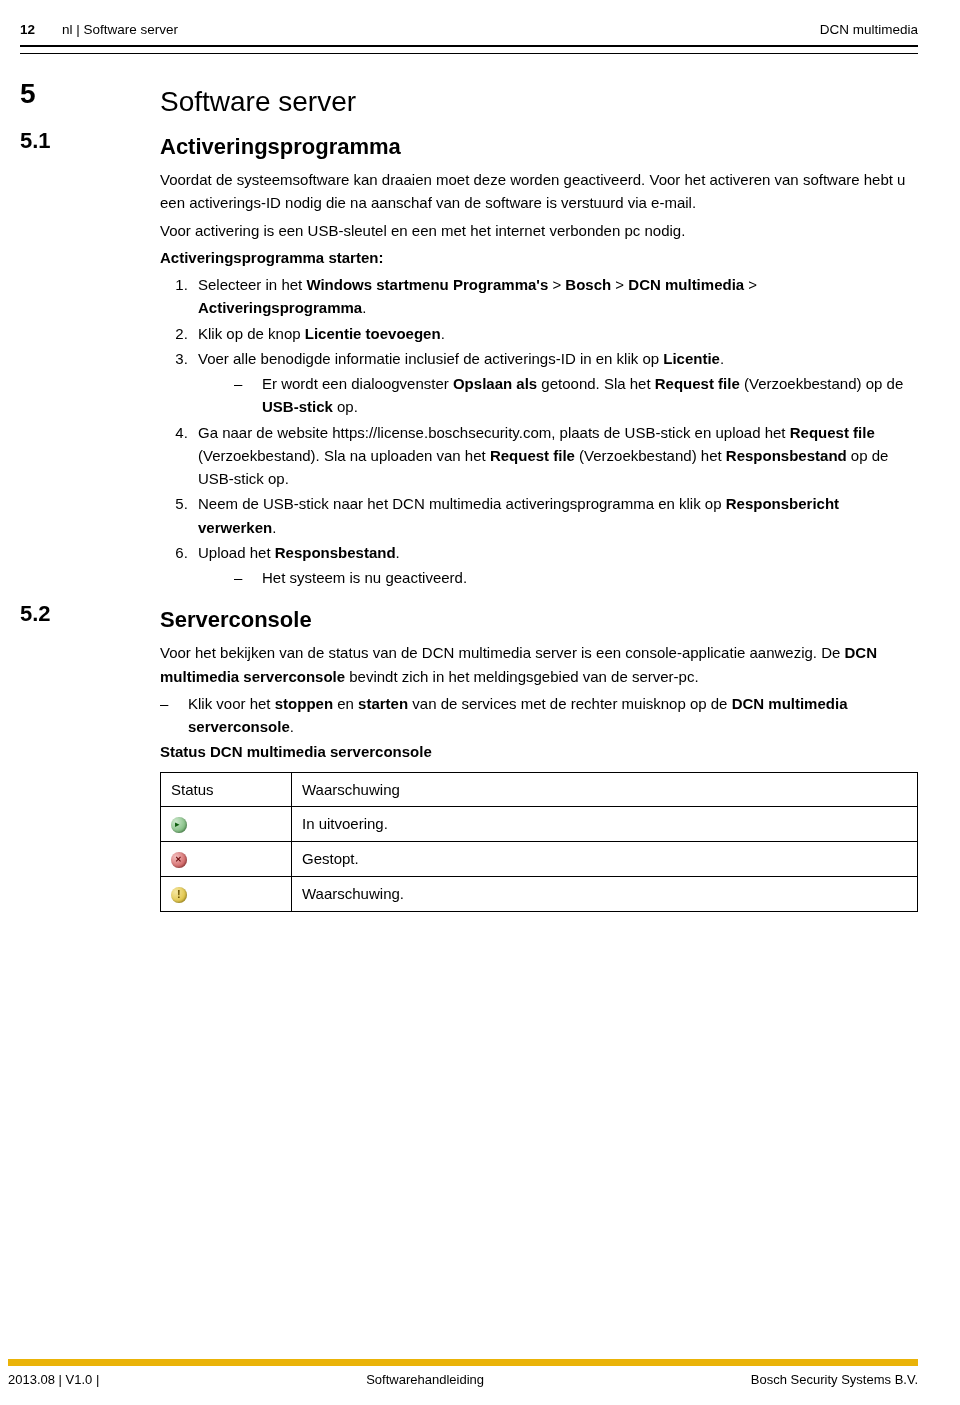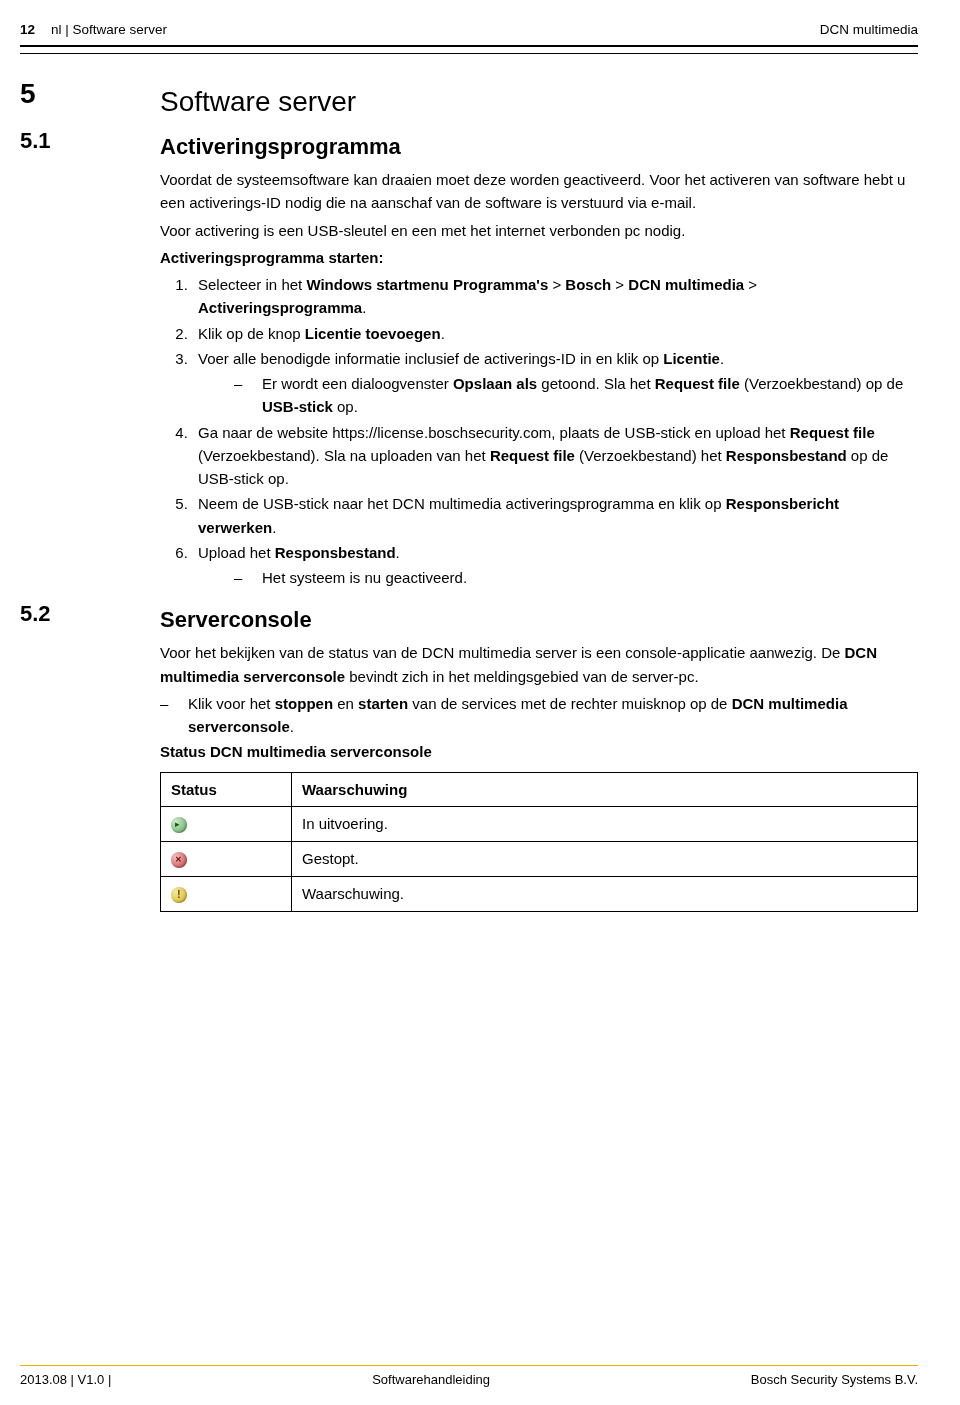--- a/index.html
+++ b/index.html
@@ -16,21 +16,21 @@
     box-sizing: border-box;
     min-height: 1405px;
     position: relative;
   }
   .header {
     display: flex;
     justify-content: space-between;
     font-size: 13.5px;
     padding: 2px 0 6px 0;
   }
-  .header-left { display: flex; gap: 16px; }
+  .header-left { display: flex; gap: 27px; }
   .header .page-num { font-weight: bold; }
   .hr-thick { border: none; border-top: 2px solid #000; margin: 2px 0 6px 0; }
   .hr-thin { border: none; border-top: 1px solid #000; margin: 0 0 24px 0; }
   .row { display: flex; }
   .num-col { width: 140px; flex: 0 0 140px; }
   .body-col { flex: 1; }
   .h1-num, .h2-num { font-weight: bold; }
   .h1-num { font-size: 28px; }
   .h1-title { font-size: 28px; font-weight: normal; margin: 8px 0 10px 0; }
   .h2-num { font-size: 22px; }
@@ -38,38 +38,38 @@
   p { margin: 0 0 4px 0; line-height: 1.55; }
   .mt { }
   .bold { font-weight: bold; }
   ol.steps { list-style: decimal; padding-left: 32px; margin: 4px 0; }
   ol.steps > li { padding-left: 6px; line-height: 1.55; margin-bottom: 2px; }
   .dash-list { padding-left: 36px; margin: 2px 0; }
   .dash-item { position: relative; padding-left: 28px; line-height: 1.55; margin-bottom: 2px; }
   .dash-item::before { content: "–"; position: absolute; left: 0; }
   .tbl { border-collapse: collapse; width: 100%; margin-top: 8px; }
   .tbl th, .tbl td { border: 1px solid #000; padding: 8px 10px; text-align: left; font-size: 15px; font-weight: normal; }
-  .tbl thead th { font-weight: bold; }
+  .tbl thead th { font-weight: normal; }
   .tbl .col-status { width: 110px; }
   .status-icon { width: 16px; height: 16px; border-radius: 50%; display: inline-block; vertical-align: middle; position: relative; }
   .si-running { background: radial-gradient(circle at 30% 30%, #cfe8cf, #58a858); box-shadow: inset -1px -1px 2px rgba(0,0,0,.3); }
   .si-running::after { content: "▸"; position: absolute; font-size: 9px; color: #0a5a0a; left: 4px; top: 2px; }
   .si-stopped { background: radial-gradient(circle at 30% 30%, #f3c0c0, #c23a3a); box-shadow: inset -1px -1px 2px rgba(0,0,0,.3); }
   .si-stopped::after { content: "✕"; position: absolute; font-size: 8px; color: #6a0a0a; left: 4px; top: 3px; font-weight: bold; }
   .si-warning { background: radial-gradient(circle at 30% 30%, #f5e6a1, #d6b41a); box-shadow: inset -1px -1px 2px rgba(0,0,0,.3); }
   .si-warning::after { content: "!"; position: absolute; font-size: 11px; font-weight: bold; color: #6a5200; left: 6px; top: 1px; }
   .footer {
     position: absolute;
     bottom: 18px;
-    left: 20px;
+    left: 8px;
     right: 42px;
     display: flex;
     justify-content: space-between;
     font-size: 13px;
-    border-top: 1px solid #eab308;
+    border-top: 7px solid #eab308;
     padding-top: 6px;
   }
 </style>
 </head>
 <body>
 
 <div class="page">
 
   <div class="header">
     <div class="header-left">

